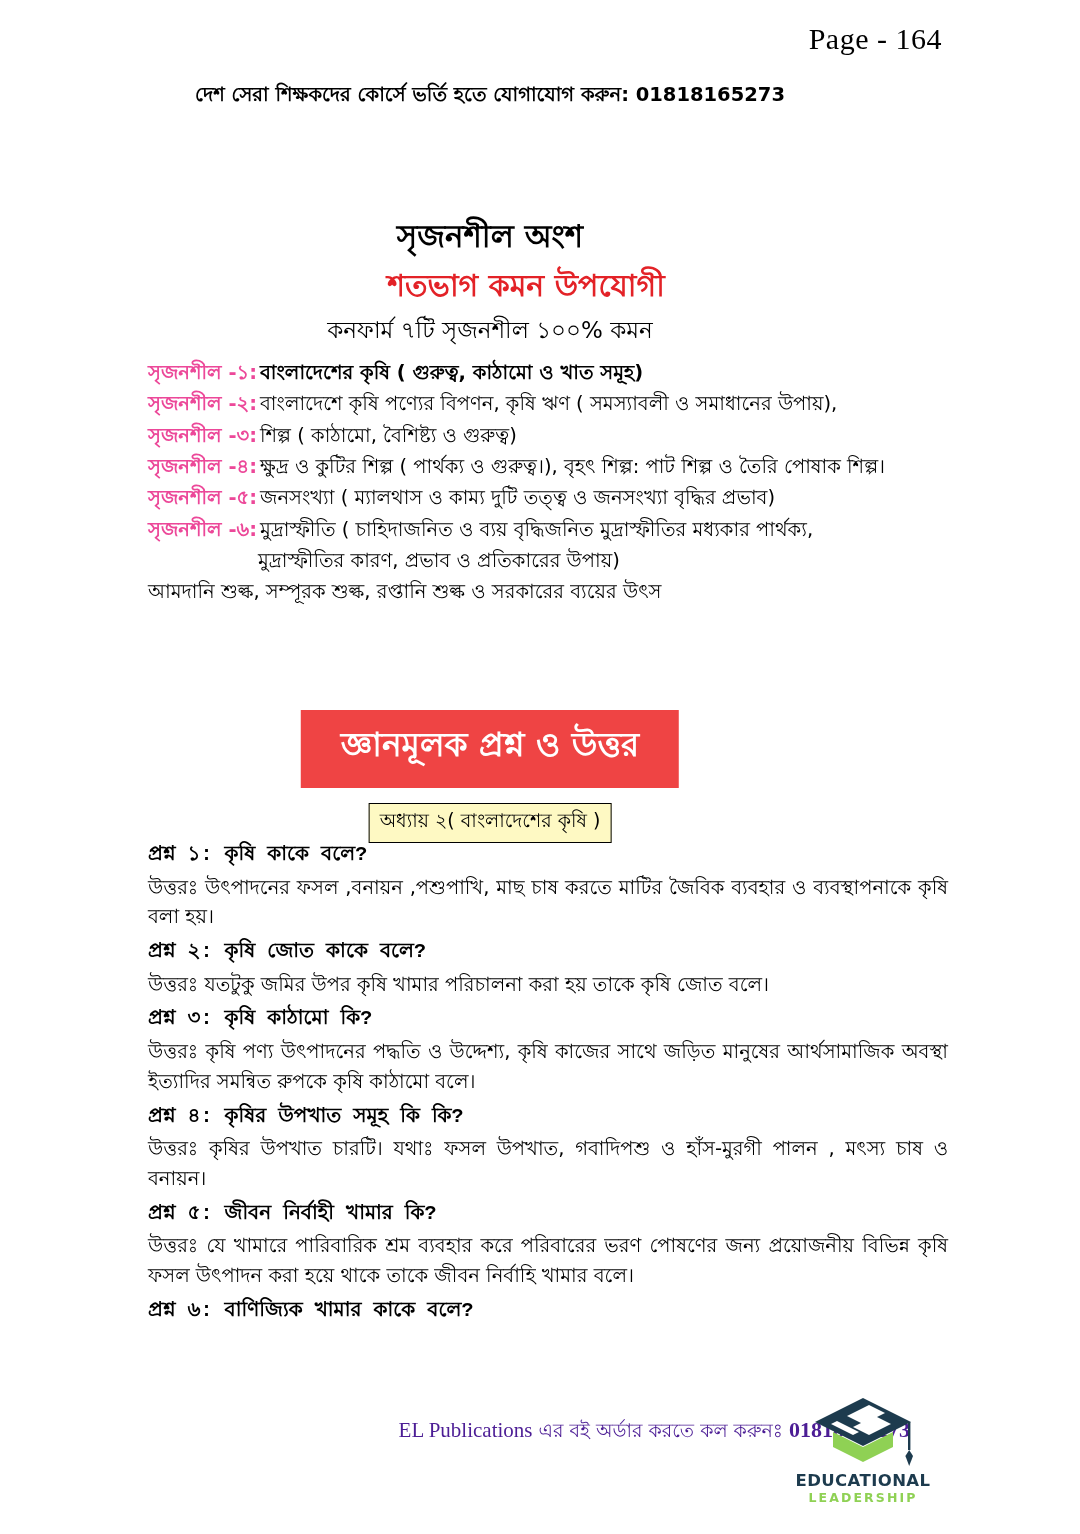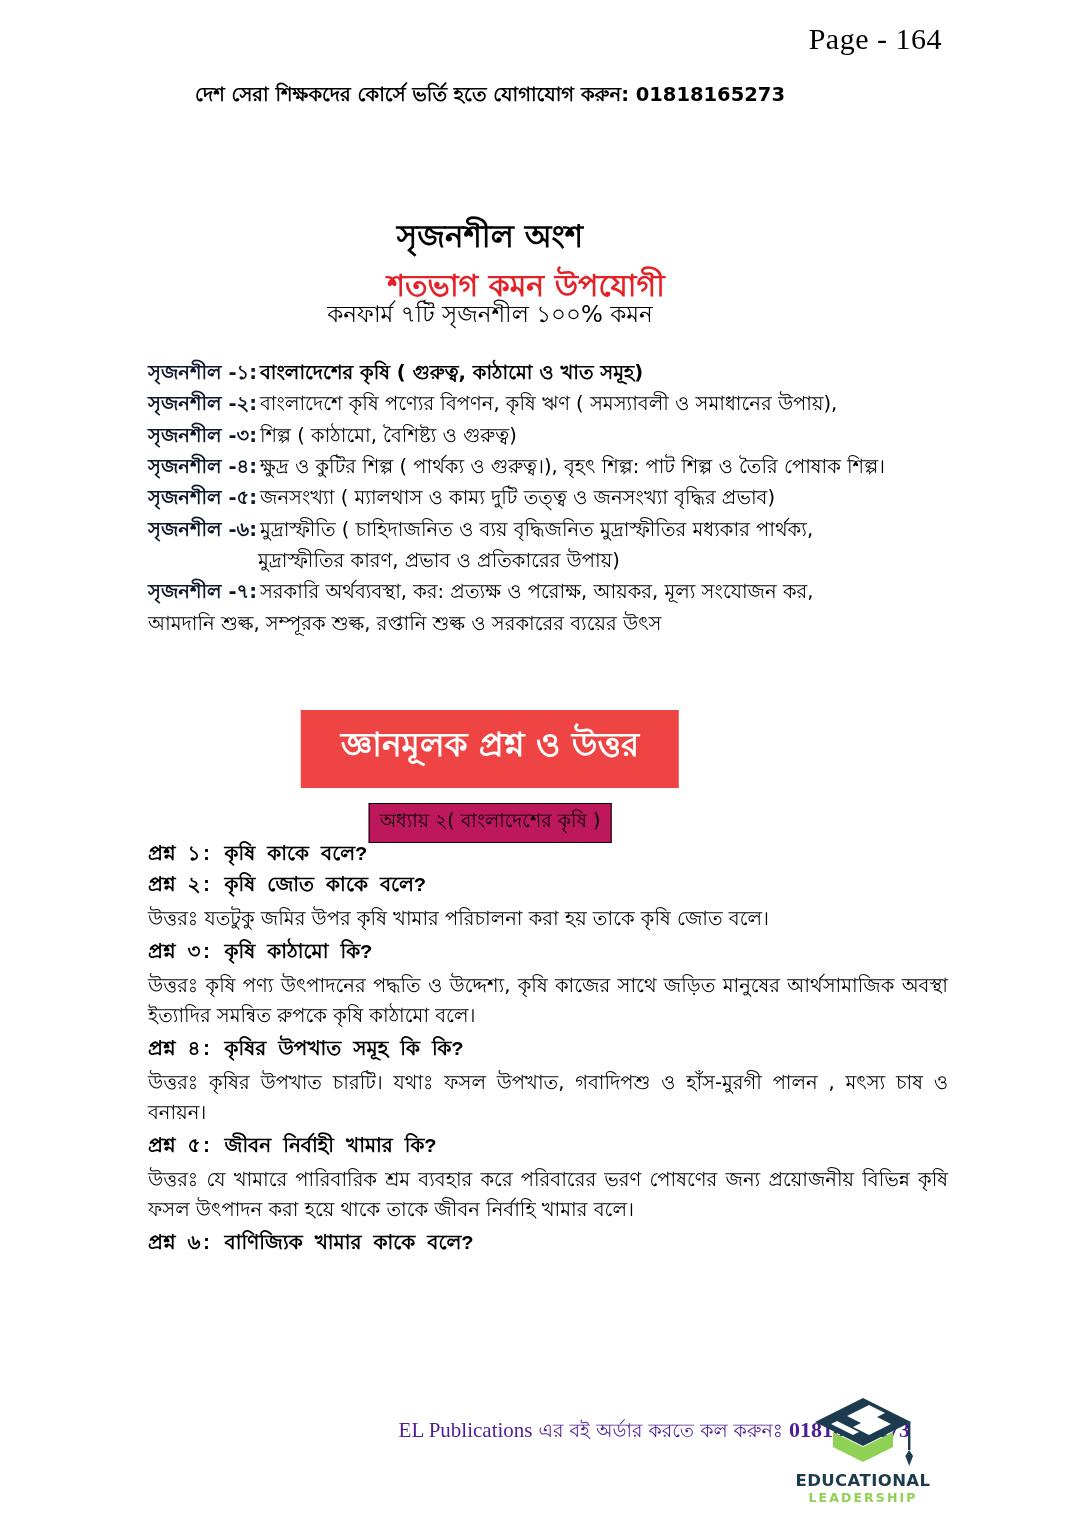--- a/index.html
+++ b/index.html
@@ -64,21 +64,21 @@
     width: 100%;
     text-align: center;
     font-family: "DejaVu Sans", "Liberation Sans", sans-serif;
     font-weight: bold;
     font-size: 30px;
     color: #e32227;
     padding-left: 36px;
   }
   .title-sub {
     position: absolute;
-    top: 296px;
+    top: 312px;
     left: 0;
     width: 100%;
     text-align: center;
     font-family: "DejaVu Sans", "Liberation Sans", sans-serif;
     font-size: 23px;
     color: #000;
   }
 
   
   .cq-list {
@@ -89,21 +89,21 @@
   }
   .cq-row {
     display: block;
     margin: 0 0 6px 0;
     line-height: 1.30;
     font-family: "DejaVu Sans", "Liberation Sans", sans-serif;
     font-size: 19.5px;
     color: #000;
   }
   .cq-tag {
-    color: #0f172a;
+    color: #ec4899;
     font-weight: bold;
     white-space: nowrap;
     margin-right: 3px;
   }
   .cq-text { color: #000; }
   .cq-row.bold .cq-text { font-weight: bold; }
   .cq-cont {
     display: block;
     margin: 0 0 6px 0;
     padding-left: 110px;
@@ -128,21 +128,21 @@
     font-size: 33px;
     white-space: nowrap;
     text-align: center;
   }
   .chapter-chip {
     position: absolute;
     top: 803px;
     left: 50%;
     transform: translateX(-50%);
     border: 1.6px solid #000000;
-    background: #be185d;
+    background: #fef9c3;
     color: #000000;
     padding: 2px 10px 4px 10px;
     font-family: "DejaVu Sans", "Liberation Sans", sans-serif;
     font-size: 19px;
     white-space: nowrap;
   }
 
   
   .qa-block {
     position: absolute;
@@ -242,34 +242,32 @@
 
     <div class="cq-row">
       <span class="cq-tag">সৃজনশীল -৫:</span><span class="cq-text">জনসংখ্যা  ( ম্যালথাস ও কাম্য দুটি তত্ত্ব  ও জনসংখ্যা বৃদ্ধির প্রভাব)</span>
     </div>
 
     <div class="cq-row">
       <span class="cq-tag">সৃজনশীল -৬:</span><span class="cq-text">মুদ্রাস্ফীতি (  চাহিদাজনিত ও ব্যয় বৃদ্ধিজনিত মুদ্রাস্ফীতির মধ্যকার পার্থক্য,</span>
     </div>
     <div class="cq-cont">মুদ্রাস্ফীতির কারণ, প্রভাব ও প্রতিকারের উপায়)</div>
 
-    <div class="cq-row">
-      <span class="cq-tag">সৃজনশীল -৭:</span><span class="cq-text">সরকারি অর্থব্যবস্থা, কর: প্রত্যক্ষ ও পরোক্ষ, আয়কর, মূল্য সংযোজন কর,</span>
-    </div>
     <div class="cq-cont flush">আমদানি শুল্ক, সম্পূরক শুল্ক, রপ্তানি শুল্ক ও  সরকারের ব্যয়ের উৎস</div>
 
   </div>
 
   <div class="banner">জ্ঞানমূলক প্রশ্ন ও উত্তর</div>
 
   <div class="chapter-chip">অধ্যায় ২( বাংলাদেশের কৃষি )</div>
 
   <div class="qa-block">
 
     <div class="qa-q">প্রশ্ন ১: কৃষি কাকে বলে?</div>
+    <div class="qa-a">উত্তরঃ উৎপাদনের ফসল ,বনায়ন ,পশুপাখি, মাছ চাষ করতে মাটির জৈবিক ব্যবহার ও ব্যবস্থাপনাকে কৃষি বলা হয়।</div>
 
     <div class="qa-q">প্রশ্ন ২: কৃষি জোত কাকে বলে?</div>
     <div class="qa-a">উত্তরঃ যতটুকু জমির উপর কৃষি খামার পরিচালনা করা হয় তাকে কৃষি জোত বলে।</div>
 
     <div class="qa-q">প্রশ্ন ৩: কৃষি কাঠামো কি?</div>
     <div class="qa-a">উত্তরঃ কৃষি পণ্য উৎপাদনের পদ্ধতি ও উদ্দেশ্য, কৃষি কাজের সাথে জড়িত মানুষের আর্থসামাজিক অবস্থা ইত্যাদির সমন্বিত রুপকে কৃষি কাঠামো বলে।</div>
 
     <div class="qa-q">প্রশ্ন ৪: কৃষির উপখাত সমূহ কি কি?</div>
     <div class="qa-a">উত্তরঃ কৃষির উপখাত চারটি। যথাঃ ফসল উপখাত, গবাদিপশু ও হাঁস-মুরগী পালন , মৎস্য চাষ ও বনায়ন।</div>
 

